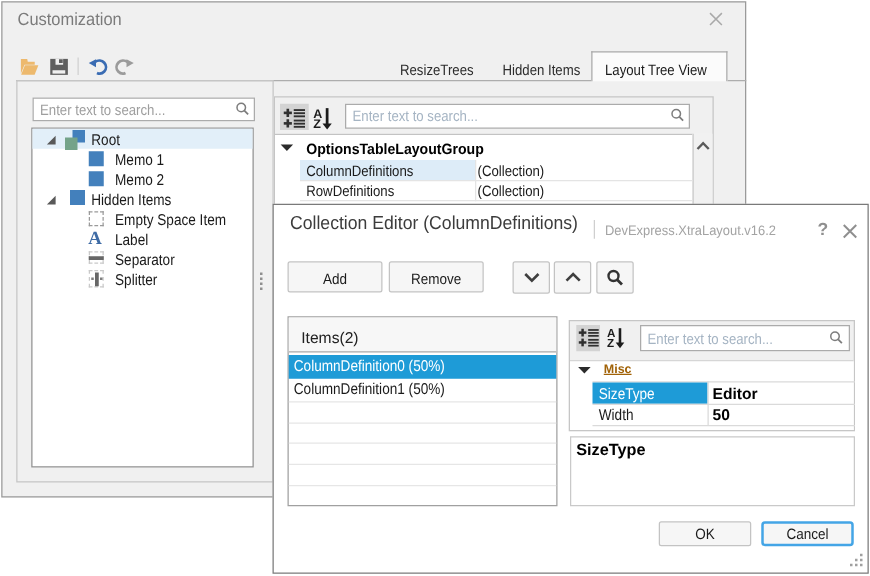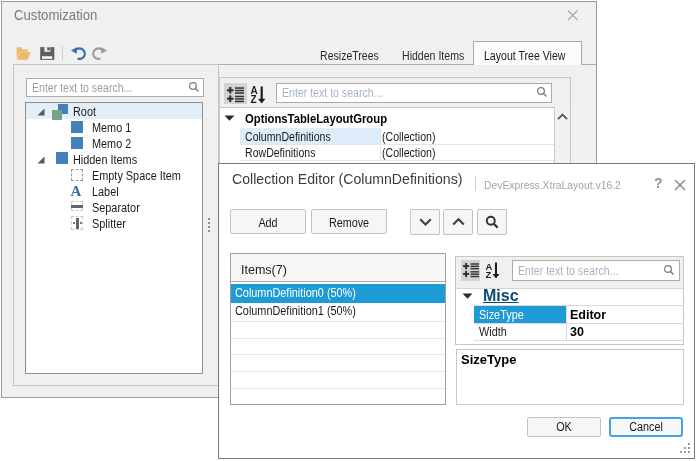--- a/index.html
+++ b/index.html
@@ -170,21 +170,21 @@
  <path d="M1.2,6.5 L6.5,1.2 L11.8,6.5" stroke="#3f3f3f" stroke-width="2.1" fill="none"></path>
 </svg>
 <div class="abs" style="left:477px;top:209px;width:30px;height:26px;border:1px solid #c3c3c3;border-radius:2px;background:#f6f6f6;"></div>
 <svg class="abs" style="left:485px;top:215px;" width="15" height="15" viewBox="0 0 15 15">
  <circle cx="5.8" cy="5.8" r="4" stroke="#333" stroke-width="1.9" fill="none"></circle>
  <path d="M8.8,8.8 L12.6,12.6" stroke="#333" stroke-width="2.2"></path>
 </svg>
 
 <div class="abs" style="left:230px;top:253px;width:216px;height:152px;border:1px solid #a0a0a0;background:#fff;"></div>
 <div class="abs" style="left:231px;top:254px;width:214px;height:28px;background:#f7f7f7;border-bottom:1px solid #ababab;"></div>
-<div class="txt" style="left:241px;top:262.5px;font-size:12.5px;color:#222;">Items(7)</div>
+<div class="txt" style="left:241px;top:262.5px;font-size:12.5px;color:#222;">Items(2)</div>
 <div class="abs" style="left:231px;top:283.5px;width:214px;height:19.5px;background:#1e9bd7;"></div>
 <div class="txt t" style="left:235px;top:286px;font-size:12.5px;color:#fff;">ColumnDefinition0 (50%)</div>
 <div class="txt t" style="left:235px;top:303.5px;font-size:12.5px;">ColumnDefinition1 (50%)</div>
 <div class="abs" style="left:231px;top:320.5px;width:214px;height:1px;background:#e6e6e6;"></div>
 <div class="abs" style="left:231px;top:337.5px;width:214px;height:1px;background:#e6e6e6;"></div>
 <div class="abs" style="left:231px;top:354px;width:214px;height:1px;background:#e6e6e6;"></div>
 <div class="abs" style="left:231px;top:371px;width:214px;height:1px;background:#e6e6e6;"></div>
 <div class="abs" style="left:231px;top:388px;width:214px;height:1px;background:#e6e6e6;"></div>
 
 <div class="abs" style="left:455px;top:256px;width:229px;height:89px;border:1px solid #c6c6c6;background:#f0f0f0;"></div>
@@ -214,28 +214,28 @@
 <div class="txt n" style="left:518px;top:264px;color:#a5b4c3;">Enter text to search...</div>
 <svg class="abs" style="left:663px;top:264px;" width="12" height="13" viewBox="0 0 12 13">
  <circle cx="5" cy="5" r="3.4" stroke="#7d7d7d" stroke-width="1.2" fill="none"></circle>
  <path d="M7.5,7.5 L10.5,10.5" stroke="#7d7d7d" stroke-width="1.4"></path>
 </svg>
 
 <div class="abs" style="left:456px;top:287.5px;width:227px;height:1px;background:#d6d6d6;"></div>
 <svg class="abs" style="left:462px;top:292.5px;" width="11" height="6">
     <path d="M0.5,0.5 L10.5,0.5 L5.5,5.8 Z" fill="#2b2b2b"></path>
   </svg>
-<div class="txt" style="left:483px;top:289px;font-weight:bold;font-size:16px;color:#0c4a6e;text-decoration:underline;">Misc</div>
+<div class="txt" style="left:483px;top:289px;font-weight:bold;font-size:10px;color:#a16207;text-decoration:underline;">Misc</div>
 <div class="abs" style="left:474px;top:305px;width:210px;height:1px;background:#dadada;"></div>
 <div class="abs" style="left:474px;top:305.5px;width:92px;height:17.5px;background:#1e9bd7;"></div>
 <div class="txt t" style="left:479px;top:307.5px;font-size:12.5px;color:#fff;">SizeType</div>
 <div class="txt" style="left:570px;top:307.5px;font-size:12.5px;font-weight:bold;color:#000;">Editor</div>
 <div class="abs" style="left:474px;top:322.5px;width:210px;height:1px;background:#dadada;"></div>
 <div class="txt t" style="left:479px;top:324.5px;font-size:12.5px;">Width</div>
-<div class="txt" style="left:570px;top:324.5px;font-size:12.5px;font-weight:bold;color:#000;">30</div>
+<div class="txt" style="left:570px;top:324.5px;font-size:12.5px;font-weight:bold;color:#000;">50</div>
 <div class="abs" style="left:474px;top:340px;width:210px;height:1px;background:#dadada;"></div>
 <div class="abs" style="left:565.5px;top:305px;width:1px;height:35px;background:#dadada;"></div>
 
 <div class="abs" style="left:456px;top:349px;width:228px;height:56px;border:1px solid #c9c9c9;background:#fff;"></div>
 <div class="txt" style="left:461px;top:352.5px;font-size:13px;font-weight:bold;color:#000;">SizeType</div>
 
 <div class="abs" style="left:527px;top:417px;width:74px;height:20px;border:1px solid #c3c3c3;border-radius:2px;background:#f6f6f6;"></div>
 <div class="txt cc" style="left:527px;top:420px;width:74px;text-align:center;">OK</div>
 <div class="abs" style="left:609px;top:417px;width:74px;height:20px;border:2px solid #44a5e6;border-radius:3px;background:#f6f6f6;"></div>
 <div class="txt cc" style="left:609px;top:420px;width:74px;text-align:center;">Cancel</div>

